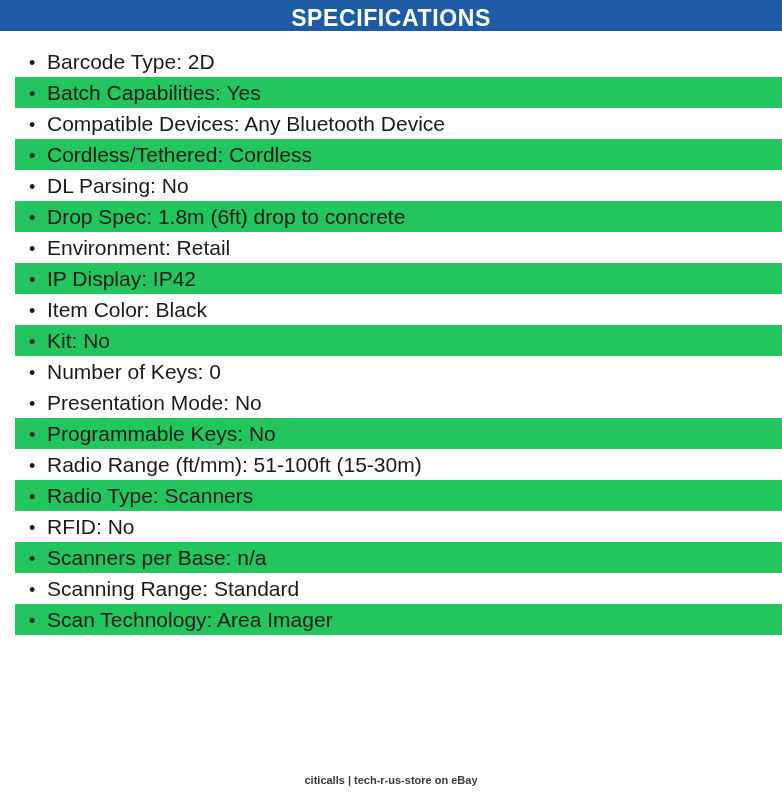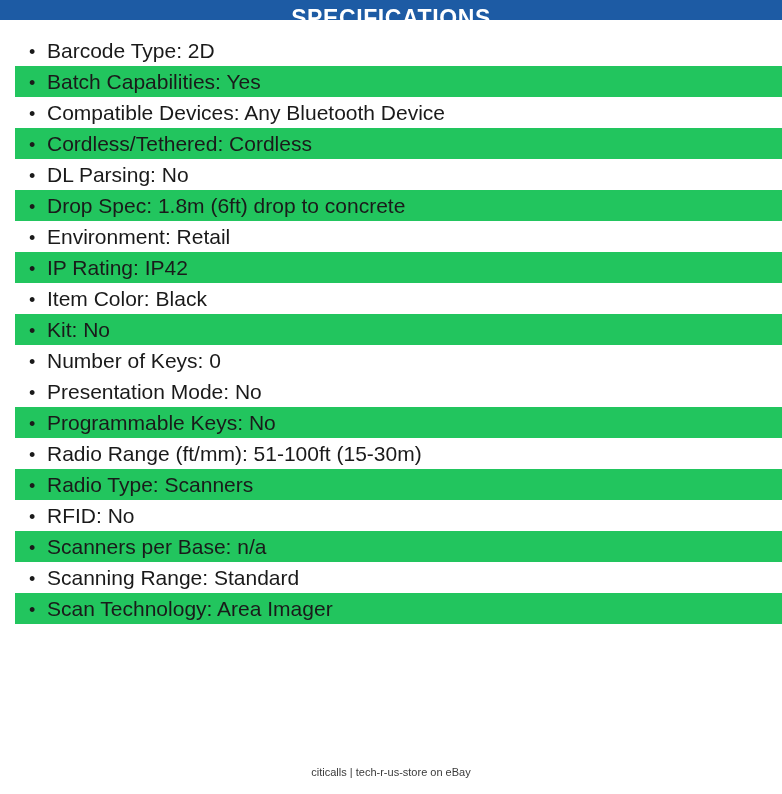--- a/index.html
+++ b/index.html
@@ -21,21 +21,21 @@
     box-sizing: border-box;
   }
   .spec-header {
     background: #1d5ba4;
     color: #ffffff;
     text-align: center;
     font-size: 23px;
     font-weight: bold;
     letter-spacing: 0.6px;
     line-height: 36px;
-    height: 20px;
+    height: 31px;
     width: 100%;
     box-sizing: border-box;
   }
   .spec-list {
     list-style: none;
     margin: 0;
     padding: 15px;
     width: 100%;
   }
   .spec-row {
@@ -60,43 +60,43 @@
     vertical-align: baseline;
     color: #1a1a1a;
   }
   .spec-text {
     display: inline;
   }
   .footer {
     position: absolute;
     left: 0;
     right: 0;
-    bottom: 16px;
+    bottom: 8px;
     text-align: center;
     font-size: 11px;
     color: #3a3a3a;
-    font-weight: normal;
+    font-weight: bold;
   }
 </style>
 </head>
 <body>
 
 <div class="sheet">
 
   <div class="spec-header">SPECIFICATIONS</div>
 
   <ul class="spec-list">
       <li class="spec-row odd"><span class="bullet">•</span><span class="spec-text">Barcode Type: 2D</span></li>
       <li class="spec-row even"><span class="bullet">•</span><span class="spec-text">Batch Capabilities: Yes</span></li>
       <li class="spec-row odd"><span class="bullet">•</span><span class="spec-text">Compatible Devices: Any Bluetooth Device</span></li>
       <li class="spec-row even"><span class="bullet">•</span><span class="spec-text">Cordless/Tethered: Cordless</span></li>
       <li class="spec-row odd"><span class="bullet">•</span><span class="spec-text">DL Parsing: No</span></li>
       <li class="spec-row even"><span class="bullet">•</span><span class="spec-text">Drop Spec: 1.8m (6ft) drop to concrete</span></li>
       <li class="spec-row odd"><span class="bullet">•</span><span class="spec-text">Environment: Retail</span></li>
-      <li class="spec-row even"><span class="bullet">•</span><span class="spec-text">IP Rating: IP42</span></li>
+      <li class="spec-row even"><span class="bullet">•</span><span class="spec-text">IP Display: IP42</span></li>
       <li class="spec-row odd"><span class="bullet">•</span><span class="spec-text">Item Color: Black</span></li>
       <li class="spec-row even"><span class="bullet">•</span><span class="spec-text">Kit: No</span></li>
       <li class="spec-row odd"><span class="bullet">•</span><span class="spec-text">Number of Keys: 0</span></li>
       <li class="spec-row odd"><span class="bullet">•</span><span class="spec-text">Presentation Mode: No</span></li>
       <li class="spec-row even"><span class="bullet">•</span><span class="spec-text">Programmable Keys: No</span></li>
       <li class="spec-row odd"><span class="bullet">•</span><span class="spec-text">Radio Range (ft/mm): 51-100ft (15-30m)</span></li>
       <li class="spec-row even"><span class="bullet">•</span><span class="spec-text">Radio Type: Scanners</span></li>
       <li class="spec-row odd"><span class="bullet">•</span><span class="spec-text">RFID: No</span></li>
       <li class="spec-row even"><span class="bullet">•</span><span class="spec-text">Scanners per Base: n/a</span></li>
       <li class="spec-row odd"><span class="bullet">•</span><span class="spec-text">Scanning Range: Standard</span></li>

